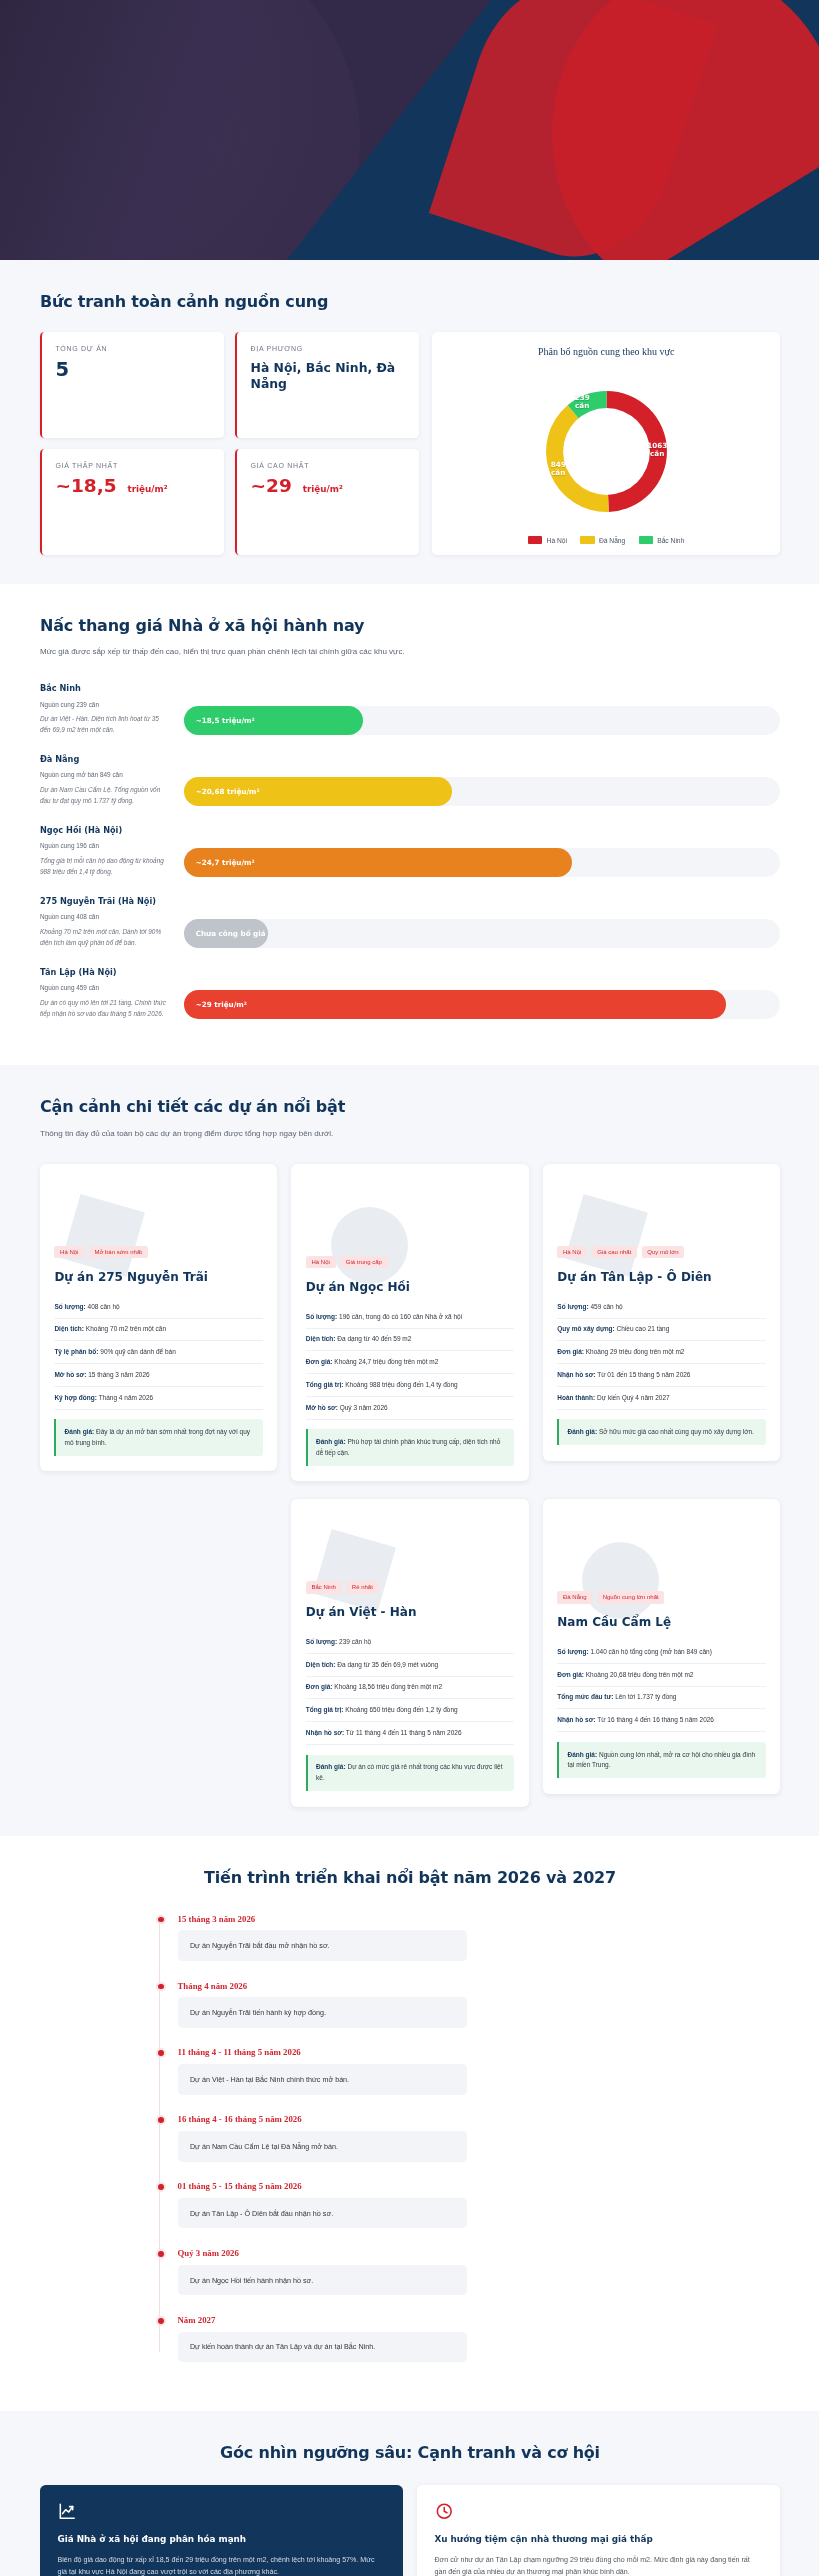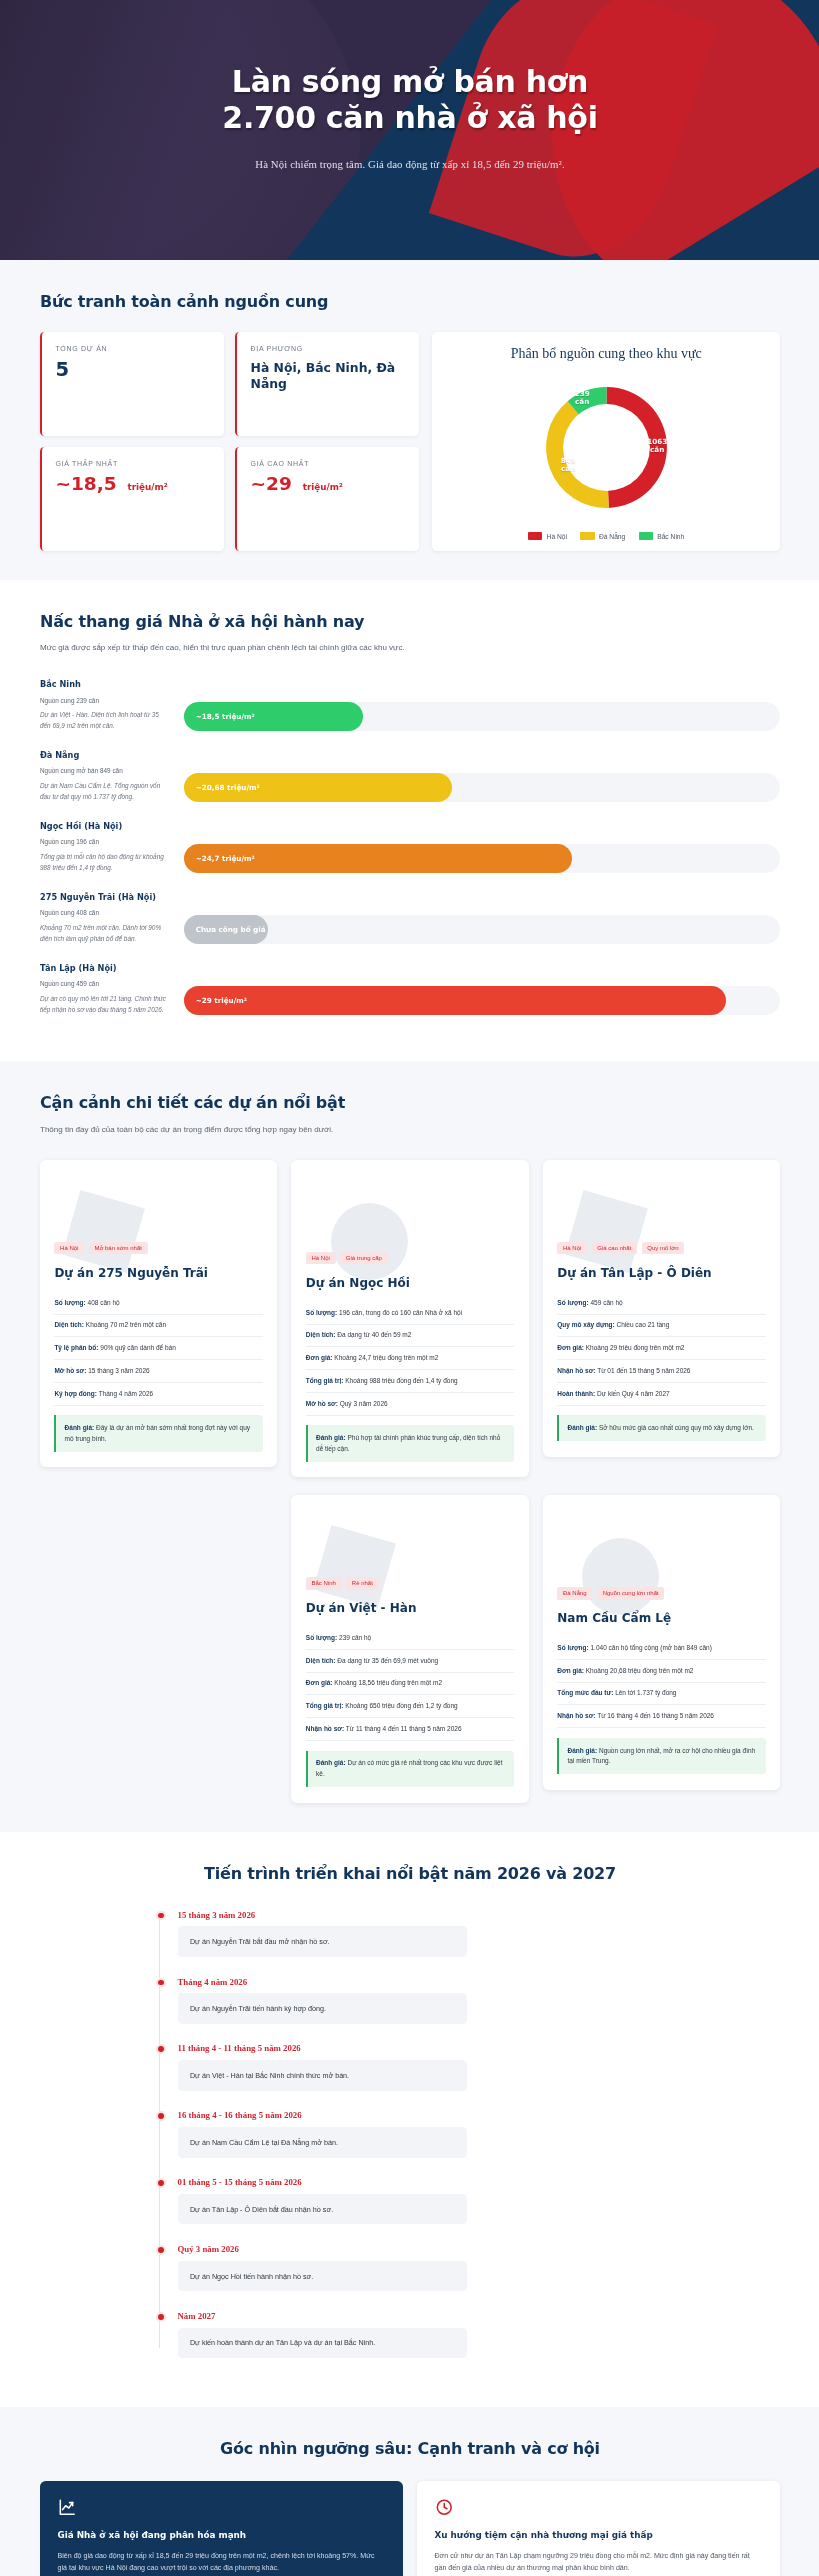--- a/index.html
+++ b/index.html
@@ -158,23 +158,23 @@
     background: #fff;
     border-radius: 5.2px;
     box-shadow: 0 1px 4.1px rgba(25,40,70,.07);
     padding: 14.4px 12.4px 11.3px 12.4px;
     display: flex;
     flex-direction: column;
     align-items: center;
   }
   .chart-title {
     font-family: "Liberation Serif", serif;
-    font-size: 14px;
+    font-size: 10px;
     color: #12355b;
-    margin-bottom: 8px;
+    margin-bottom: 17px;
   }
   .donut-wrap { position: relative; width: 155px; height: 155px; }
   .donut-label {
     position: absolute;
     color: #fff;
     font-family: "DejaVu Sans", sans-serif;
     font-weight: 700;
     font-size: 7.2px;
     line-height: 1.12;
     text-align: center;
@@ -389,27 +389,20 @@
 <body>
 
 <div class="page">
 
   <header class="hero">
     <div class="hero-blob-purple"></div>
     <div class="hero-wedge-navy"></div>
     <div class="hero-wedge-red2"></div>
     <div class="hero-wedge-red"></div>
     <div class="hero-dark-left"></div>
-    <div class="hero-inner">
-      <h1 class="hero-title">
-        <span>Làn sóng mở bán hơn</span><br>
-        <span>2.700 căn nhà ở xã hội</span>
-      </h1>
-      <p class="hero-sub">Hà Nội chiếm trọng tâm. Giá dao động từ xấp xỉ 18,5 đến 29 triệu/m².</p>
-    </div>
   </header>
 
   <section class="section sec-light">
     <h2 class="sec-title">Bức tranh toàn cảnh nguồn cung</h2>
 
     <div class="overview-grid">
       <div class="stat-col">
 
         <div class="stat-card">
           <div class="stat-label">TỔNG DỰ ÁN</div>
@@ -442,21 +435,21 @@
         <div class="donut-wrap">
           <svg viewBox="0 0 300 300" width="155" height="155">
             <g id="donut-slices">
                 <path d="M 150 150 L 150 33 A 117 117 0 0 1 154.27109102730643 266.9220158115505 Z" fill="#d42028"></path>
                 <path d="M 150 150 L 154.27109102730643 266.9220158115505 A 117 117 0 0 1 74.79384966667489 60.37280015507959 Z" fill="#efc217"></path>
                 <path d="M 150 150 L 74.79384966667489 60.37280015507959 A 117 117 0 0 1 149.99999999999997 33 Z" fill="#2ecc6b"></path>
               </g>
             <circle cx="150" cy="150" r="84" fill="#ffffff"></circle>
           </svg>
           <div class="donut-label" id="dl0" style="left: 116px; top: 68px; width: 25px;">1063<br>căn</div>
-          <div class="donut-label" id="dl1" style="left: 27px; top: 87px; width: 25px;">849<br>căn</div>
+          <div class="donut-label" id="dl1" style="left: 17px; top: 87px; width: 25px;">849<br>căn</div>
           <div class="donut-label" id="dl2" style="left: 41px; top: 20px; width: 25px;">239<br>căn</div>
         </div>
         <div class="legend" id="chart-legend">
             <div class="legend-item">
               <span class="legend-swatch" style="background:#d42028"></span>
               <span class="legend-text">Hà Nội</span>
             </div>
             <div class="legend-item">
               <span class="legend-swatch" style="background:#efc217"></span>
               <span class="legend-text">Đà Nẵng</span>

